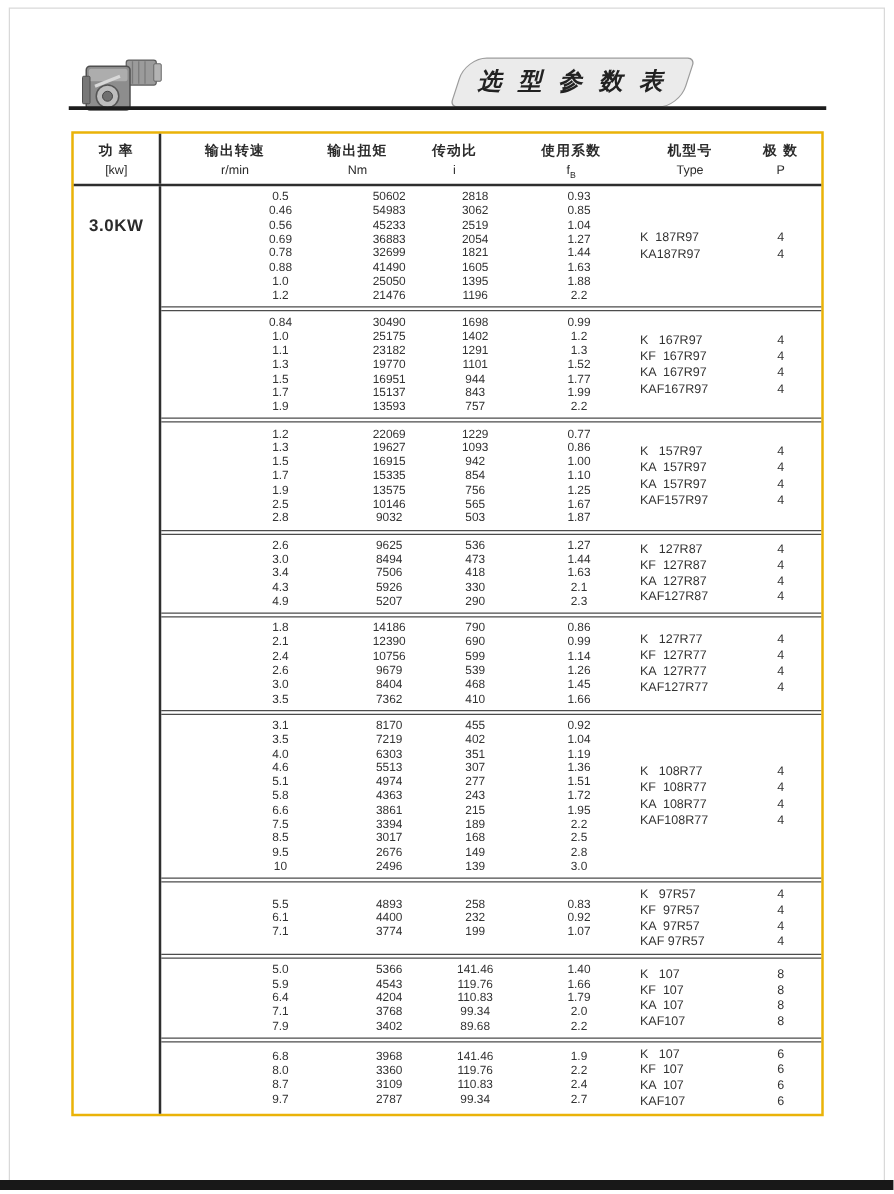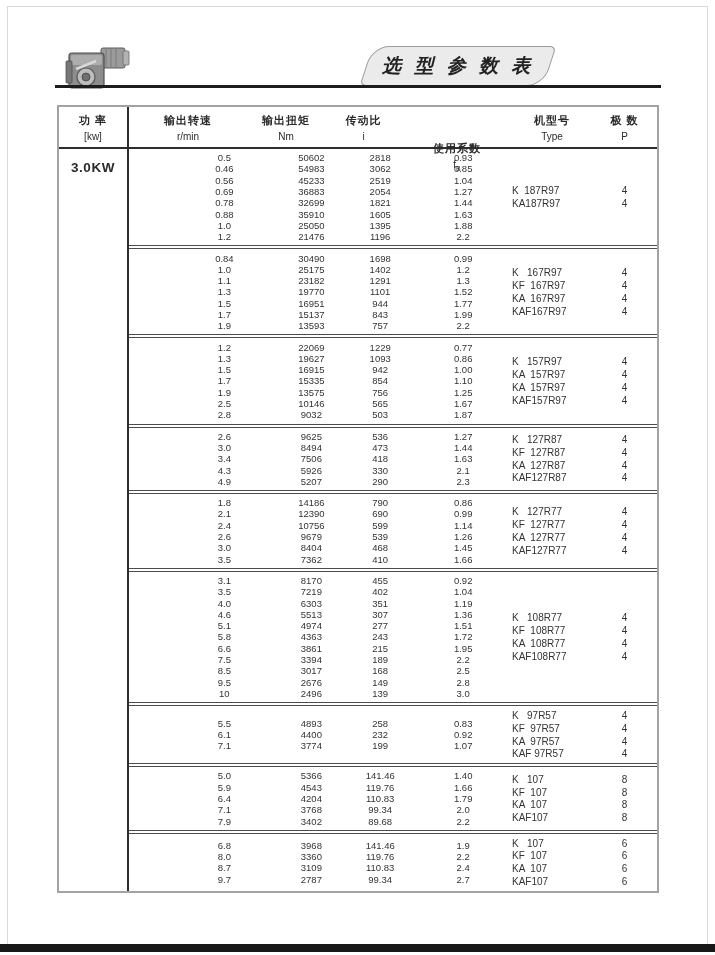--- a/index.html
+++ b/index.html
@@ -20,37 +20,37 @@
   }
   .banner-text {
     display:block; transform:skewX(18deg); text-align:center;
     line-height:37px; font-style:italic; font-weight:bold; font-size:19px;
     letter-spacing:4px; color:#222; white-space:nowrap;
   }
   .rule { position:absolute; left:55px; top:85px; width:606px; height:3px; background:#1c1c1c; }
 
   
   .ptable { position:absolute; left:57px; top:105px; width:602px;
-    border:2px solid #a3a3a3; box-sizing:border-box; background:#fff; }
+    border:2px solid #eab308; box-sizing:border-box; background:#fff; }
   .thead { display:flex; height:40px; border-bottom:2px solid #2e2e2e; }
   .th { box-sizing:border-box; text-align:center; padding-top:6px; }
   .th-l1 { font-weight:bold; font-size:11px; letter-spacing:1px; }
   .th-l2 { font-size:10px; margin-top:3px; }
   .th-l2 sub { font-size:7px; }
   .w-power { width:70px; border-right:2px solid #2e2e2e; }
   .w-speed { width:118px; }
   .w-torque { width:78px; }
   .w-ratio { width:77px; }
-  .w-factor { width:110px;margin-top:28px; }
+  .w-factor { width:110px; }
   .w-type { width:80px; }
   .w-poles { width:65px; }
 
   .tbody { display:flex; align-items:stretch; }
   .power-cell { width:68px; border-right:2px solid #2e2e2e; text-align:center;
-    padding-top:11px; font-weight:bold; font-size:13.5px; letter-spacing:0.5px; }
+    padding-top:24px; font-weight:bold; font-size:13.5px; letter-spacing:0.5px; }
   .blocks { flex:1; }
   .block { display:flex; align-items:center; padding:3px 0; }
   .block:not(:last-child) { border-bottom:1px solid #4c4c4c; }
   .block + .block { border-top:1px solid #4c4c4c; margin-top:2px; }
 
   .block-rows { width:383px; }
   .row { display:flex; height:11.3px; align-items:center; }
   .cell { font-size:9.5px; text-align:center; color:#333; }
   .c-speed { width:118px;padding-left:43px; } .c-torque { width:78px; }
   .c-ratio { width:77px; } .c-factor { width:110px; }
@@ -150,21 +150,21 @@
                 <span class="cell c-factor">1.27</span>
               </div>
               <div class="row">
                 <span class="cell c-speed">0.78</span>
                 <span class="cell c-torque">32699</span>
                 <span class="cell c-ratio">1821</span>
                 <span class="cell c-factor">1.44</span>
               </div>
               <div class="row">
                 <span class="cell c-speed">0.88</span>
-                <span class="cell c-torque">35910</span>
+                <span class="cell c-torque">41490</span>
                 <span class="cell c-ratio">1605</span>
                 <span class="cell c-factor">1.63</span>
               </div>
               <div class="row">
                 <span class="cell c-speed">1.0</span>
                 <span class="cell c-torque">25050</span>
                 <span class="cell c-ratio">1395</span>
                 <span class="cell c-factor">1.88</span>
               </div>
               <div class="row">

